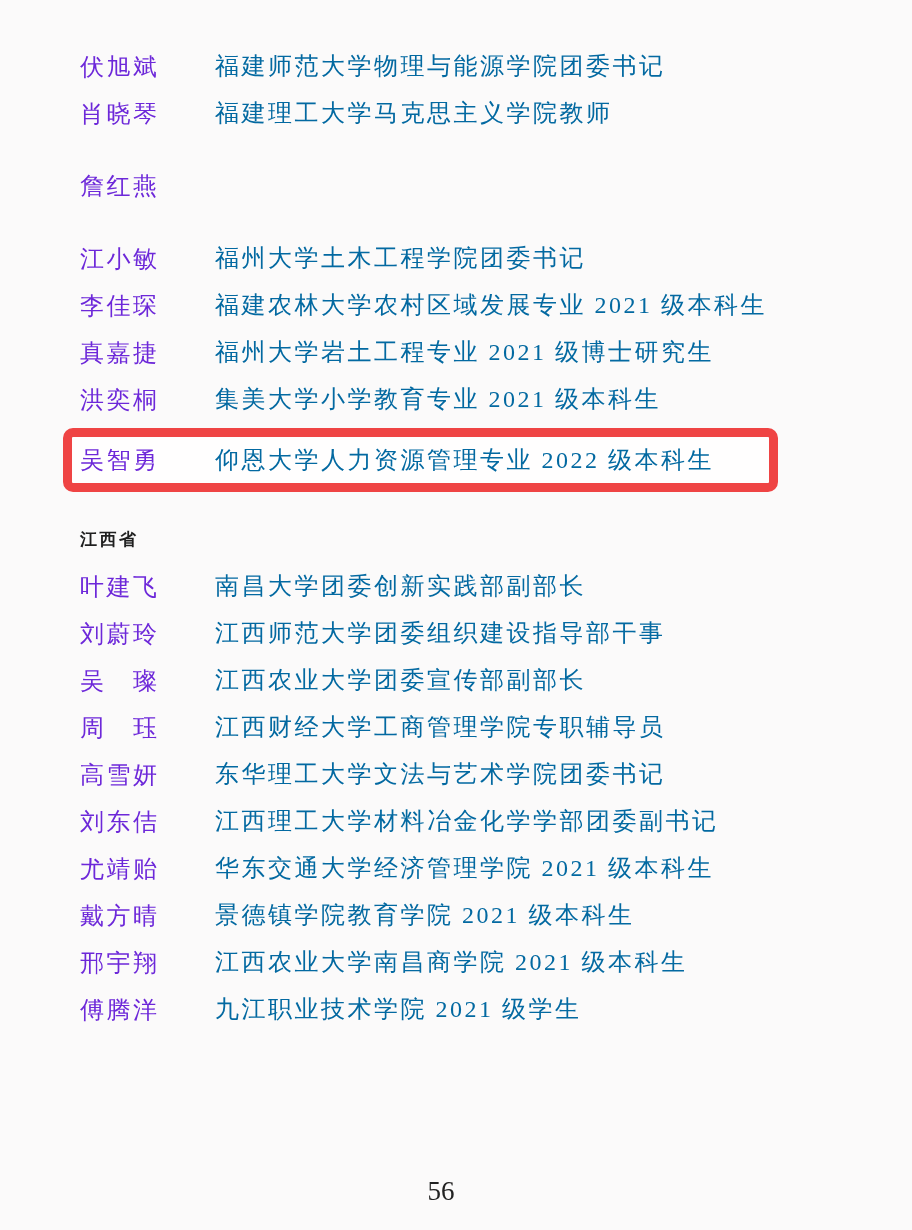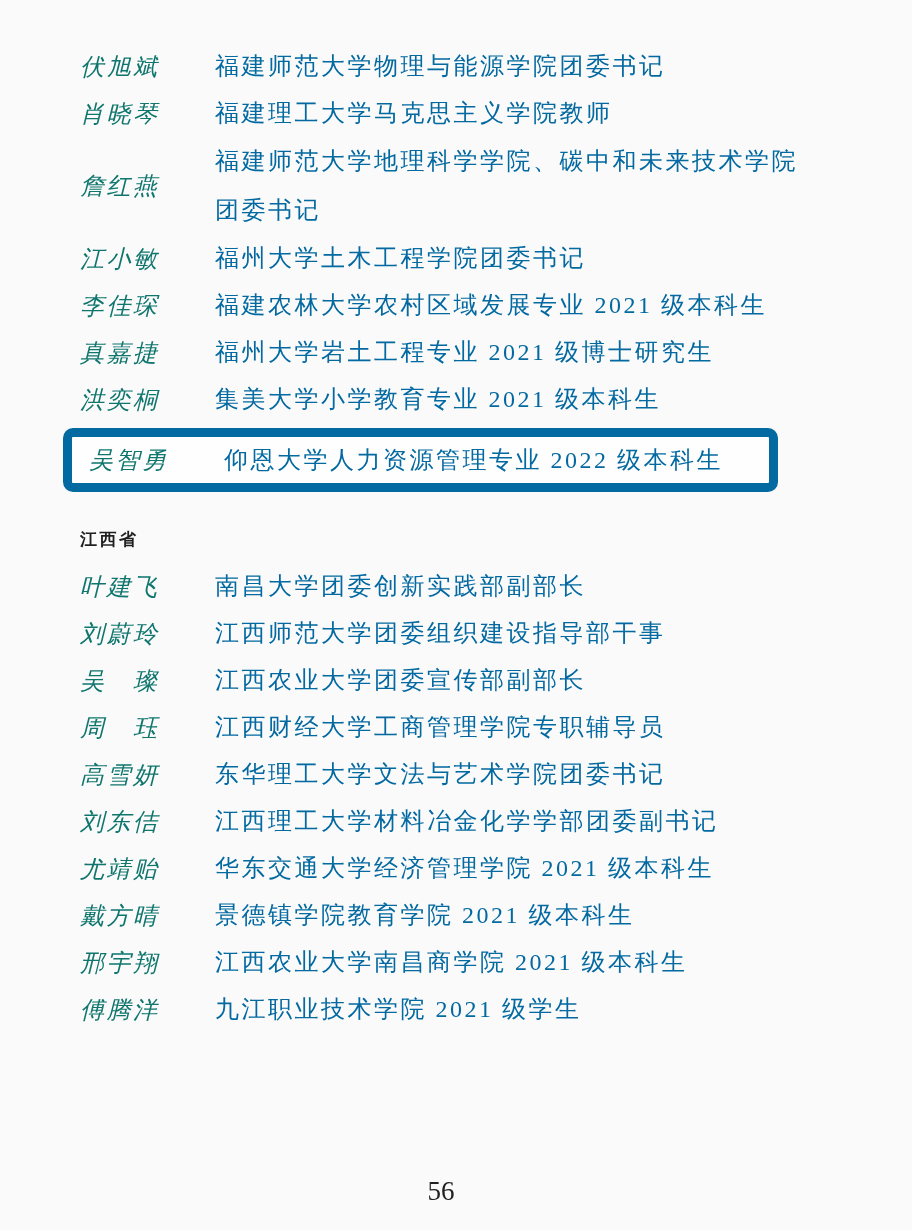--- a/index.html
+++ b/index.html
@@ -25,35 +25,34 @@
     height: 47px;
     font-size: 24px;
     letter-spacing: 2.5px;
   }
   .row.double {
     height: 98px;
   }
   .name-cell {
     width: 82px;
     flex-shrink: 0;
-    color: #0f766e;
-    font-style: italic;
+    color: #6d28d9;
   }
   .desc-cell {
     margin-left: 53px;
     width: 605px;
     line-height: 49px;
     color: #0369a1;
   }
   .highlight-box {
     box-sizing: border-box;
     width: 715px;
     margin: 5px 0 5px -17px;
-    padding-left: 17px;
-    border: 9px solid #0369a1;
+    padding-left: 8px;
+    border: 9px solid #ef4444;
     border-radius: 10px;
     background: #fffefe;
   }
   .highlight-box .row {
     height: 46px;
   }
   .section-header {
     display: flex;
     align-items: center;
     height: 47px;
@@ -82,21 +81,20 @@
     <div class="row">
       <div class="name-cell">伏旭斌</div>
       <div class="desc-cell">福建师范大学物理与能源学院团委书记</div>
     </div>
     <div class="row">
       <div class="name-cell">肖晓琴</div>
       <div class="desc-cell">福建理工大学马克思主义学院教师</div>
     </div>
     <div class="row double">
       <div class="name-cell">詹红燕</div>
-      <div class="desc-cell">福建师范大学地理科学学院、碳中和未来技术学院团委书记</div>
     </div>
     <div class="row">
       <div class="name-cell">江小敏</div>
       <div class="desc-cell">福州大学土木工程学院团委书记</div>
     </div>
     <div class="row">
       <div class="name-cell">李佳琛</div>
       <div class="desc-cell">福建农林大学农村区域发展专业 2021 级本科生</div>
     </div>
     <div class="row">

